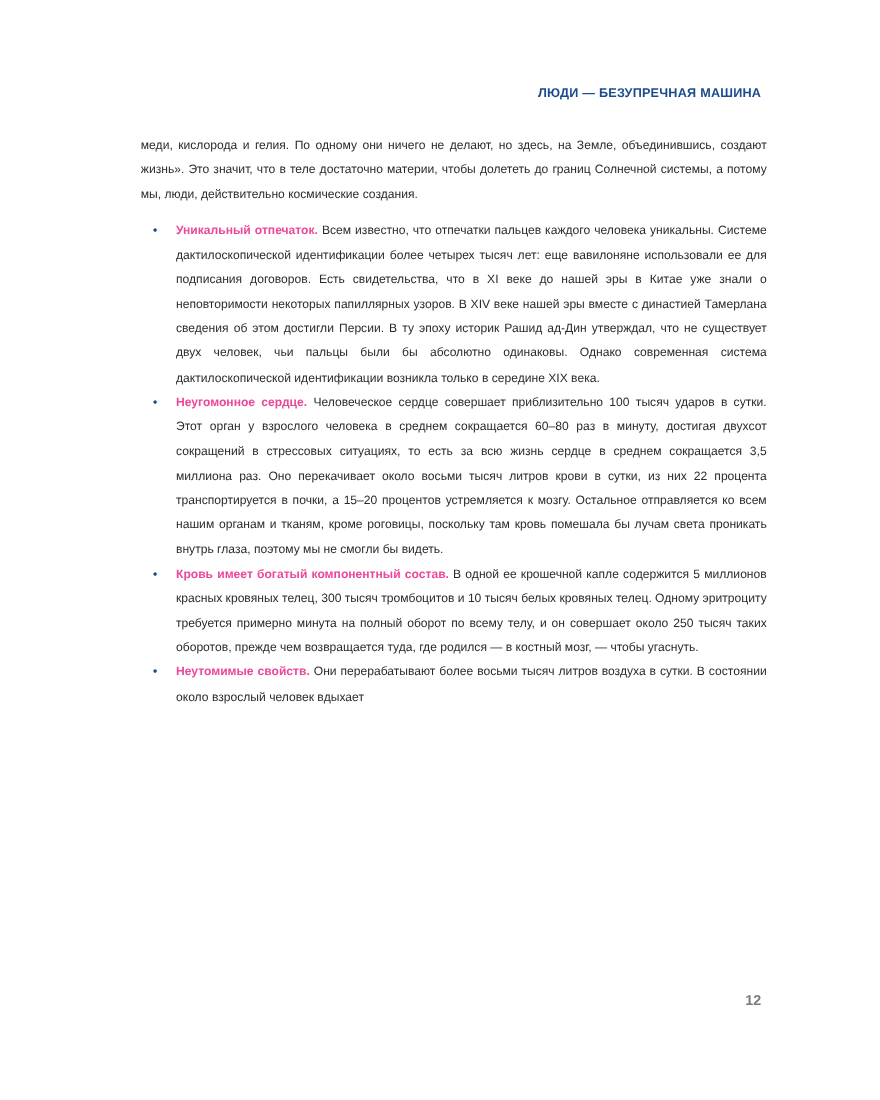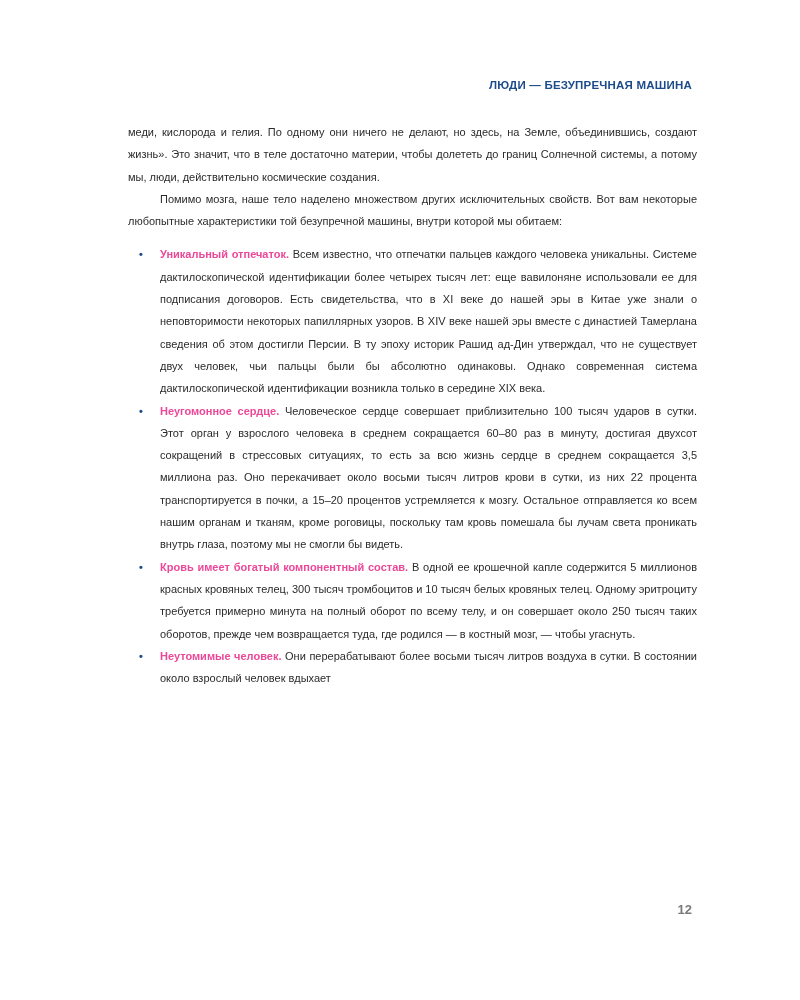--- a/index.html
+++ b/index.html
@@ -74,35 +74,34 @@
       color: #7a7a7a;
     }
   </style>
 </head>
 <body>
 
 <div class="running-head">Люди — безупречная машина</div>
 
 <div class="body-text">
   <p>меди, кислорода и гелия. По одному они ничего не делают, но здесь, на Земле, объединившись, создают жизнь». Это значит, что в теле достаточно материи, чтобы долететь до границ Солнечной системы, а потому мы, люди, действительно космические создания.</p>
-  <p class="indent">Помимо мозга, наше тело наделено множеством других исключительных свойств. Вот вам некоторые любопытные характеристики той безупречной машины, внутри которой мы обитаем:</p>
 
   <ul class="features">
     <li>
       <span class="bullet">•</span>
       <span class="term">Уникальный отпечаток.</span><span> Всем известно, что отпечатки пальцев каждого человека уникальны. Системе дактилоскопической идентификации более четырех тысяч лет: еще вавилоняне использовали ее для подписания договоров. Есть свидетельства, что в XI веке до нашей эры в Китае уже знали о неповторимости некоторых папиллярных узоров. В XIV веке нашей эры вместе с династией Тамерлана сведения об этом достигли Персии. В ту эпоху историк Рашид ад-Дин утверждал, что не существует двух человек, чьи пальцы были бы абсолютно одинаковы. Однако современная система дактилоскопической идентификации возникла только в середине XIX века.</span>
     </li>
     <li>
       <span class="bullet">•</span>
       <span class="term">Неугомонное сердце.</span><span> Человеческое сердце совершает приблизительно 100 тысяч ударов в сутки. Этот орган у взрослого человека в среднем сокращается 60–80 раз в минуту, достигая двухсот сокращений в стрессовых ситуациях, то есть за всю жизнь сердце в среднем сокращается 3,5 миллиона раз. Оно перекачивает около восьми тысяч литров крови в сутки, из них 22 процента транспортируется в почки, а 15–20 процентов устремляется к мозгу. Остальное отправляется ко всем нашим органам и тканям, кроме роговицы, поскольку там кровь помешала бы лучам света проникать внутрь глаза, поэтому мы не смогли бы видеть.</span>
     </li>
     <li>
       <span class="bullet">•</span>
       <span class="term">Кровь имеет богатый компонентный состав.</span><span> В одной ее крошечной капле содержится 5 миллионов красных кровяных телец, 300 тысяч тромбоцитов и 10 тысяч белых кровяных телец. Одному эритроциту требуется примерно минута на полный оборот по всему телу, и он совершает около 250 тысяч таких оборотов, прежде чем возвращается туда, где родился — в костный мозг, — чтобы угаснуть.</span>
     </li>
     <li>
       <span class="bullet">•</span>
-      <span class="term">Неутомимые человек.</span><span> Они перерабатывают более восьми тысяч литров воздуха в сутки. В состоянии около взрослый человек вдыхает</span>
+      <span class="term">Неутомимые свойств.</span><span> Они перерабатывают более восьми тысяч литров воздуха в сутки. В состоянии около взрослый человек вдыхает</span>
     </li>
   </ul>
 </div>
 
 <div class="page-number">12</div>
 
 </body></html>

